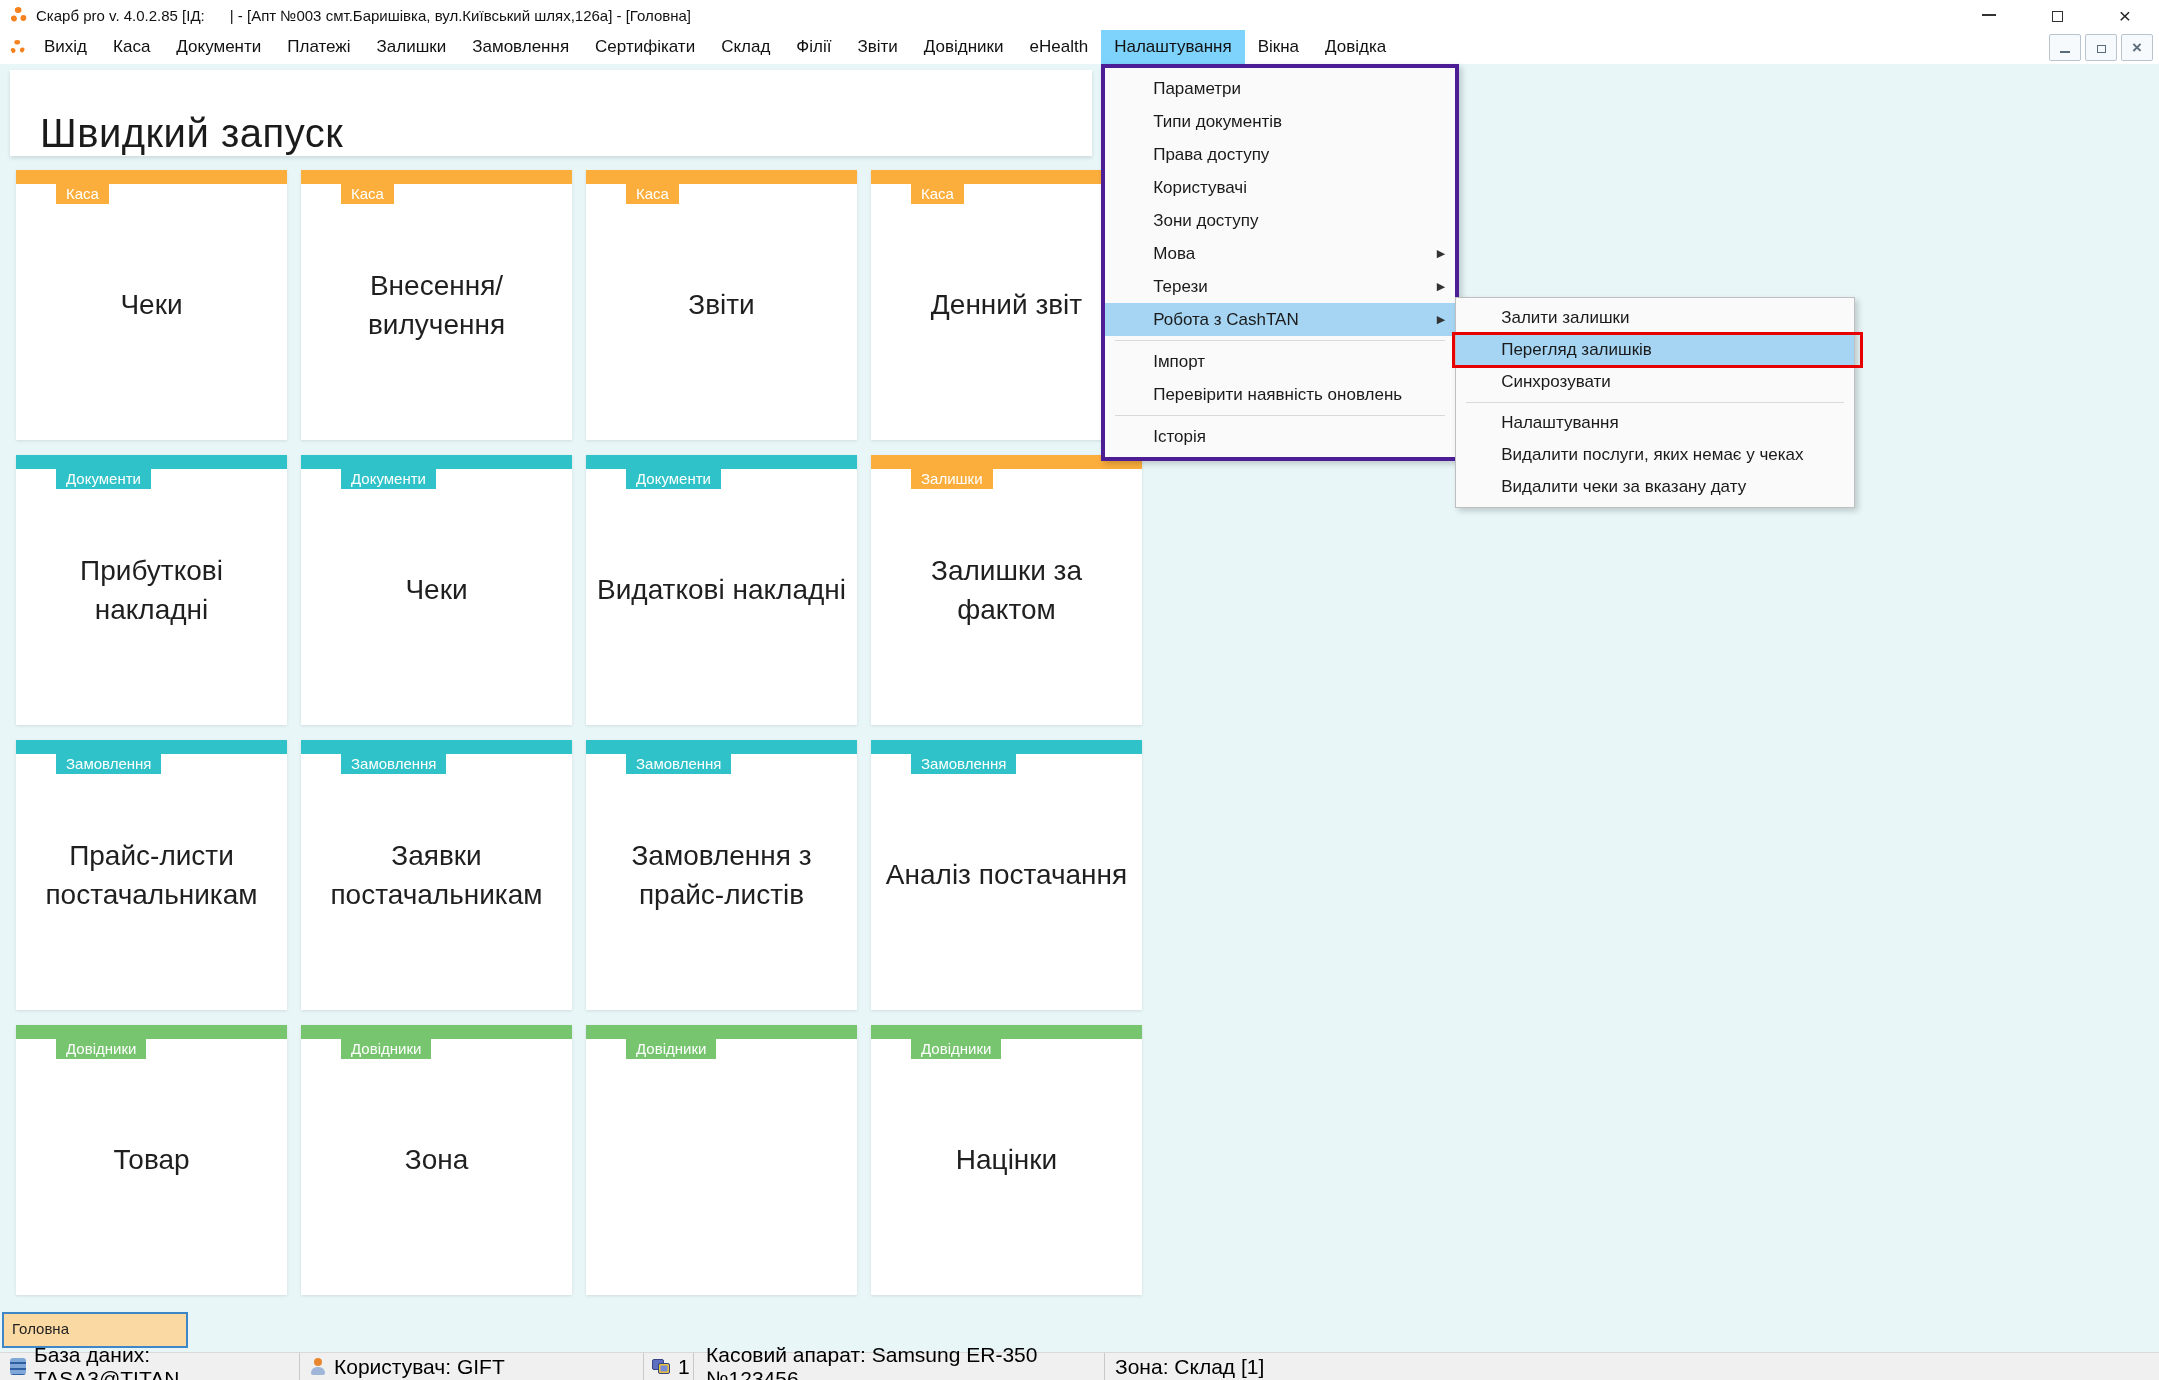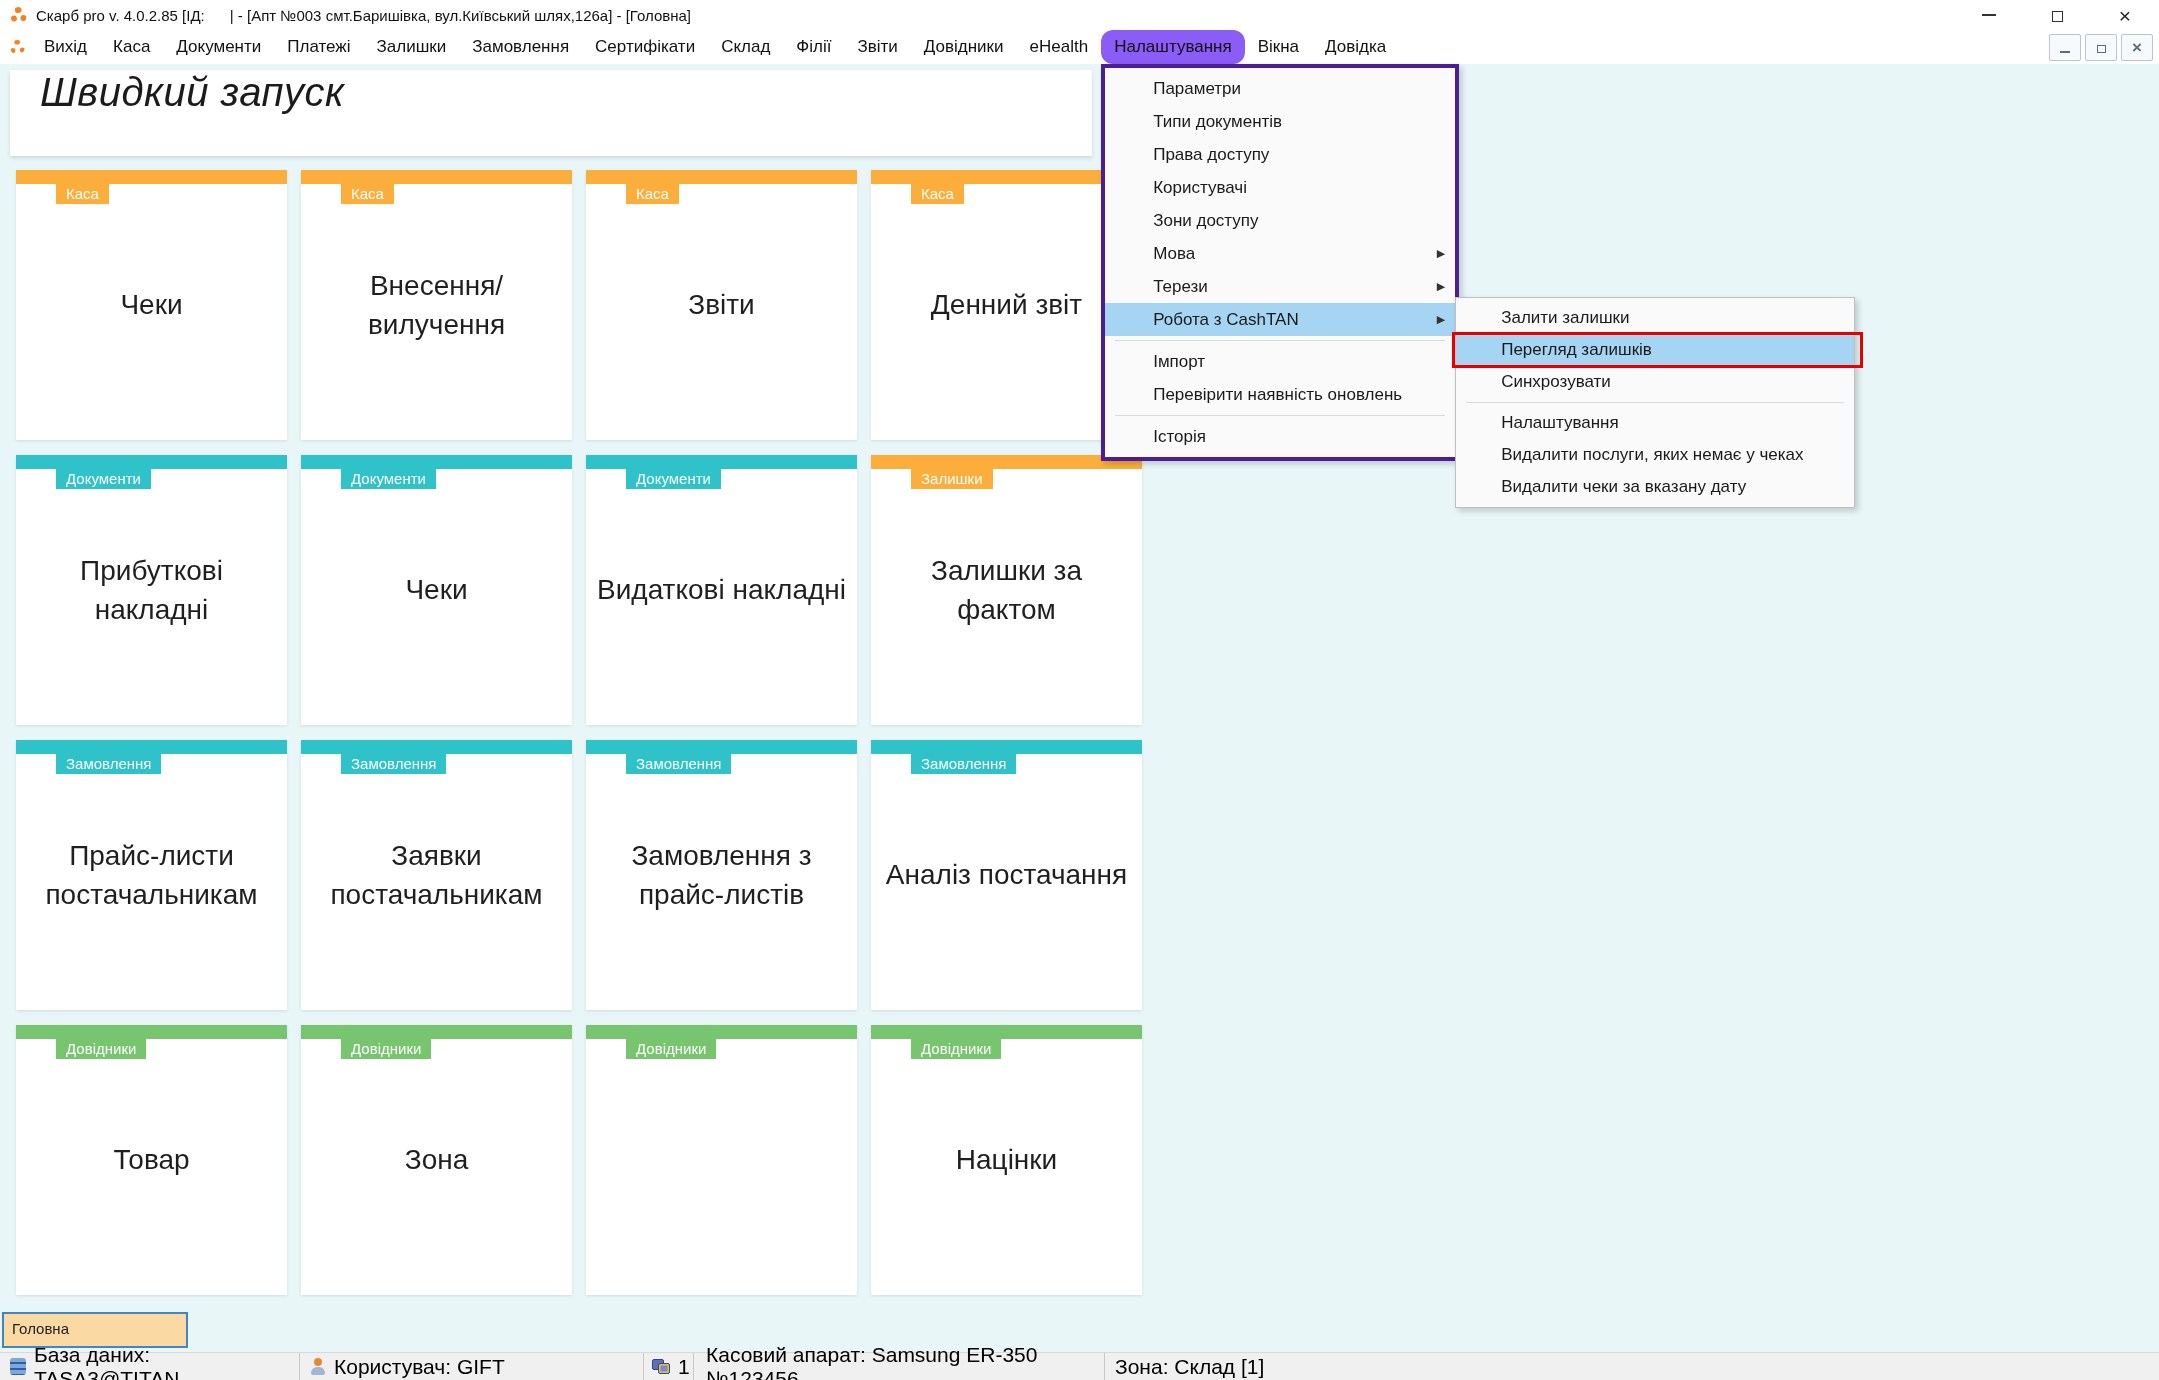--- a/index.html
+++ b/index.html
@@ -36,21 +36,21 @@
   .arrow{position:absolute;right:10px;top:0;height:100%;display:flex;align-items:center;font-size:11px;color:#333;}
   .dd-sep{height:1px;background:#DADADA;margin:4px 10px;}
 
   
   .submenu{position:absolute;left:100%;top:-6px;width:398px;background:#FAFAFA;border:1px solid #BFBFBF;box-shadow:3px 3px 6px rgba(0,0,0,.18);padding:4px 0;z-index:70;}
   .sm-item{position:relative;height:32px;line-height:32px;padding-left:45px;font-size:17px;color:#1a1a1a;white-space:nowrap;cursor:default;}
   .sm-item.red-outline::after{content:"";position:absolute;left:-4px;right:-9px;top:-2px;bottom:-2px;border:3px solid var(--red,#E60000);pointer-events:none;}
 
   
   .content{position:absolute;left:0;top:64px;width:100%;height:1288px;background:var(--bg,#E8F6F8);}
-  .header-band{position:absolute;left:10px;top:6px;width:1082px;height:86px;background:#fff;box-shadow:0 2px 4px rgba(0,0,0,.12);display:flex;align-items:flex-start;font-style:italic;}
+  .header-band{position:absolute;left:10px;top:6px;width:1082px;height:86px;background:#fff;box-shadow:0 2px 4px rgba(0,0,0,.12);display:flex;align-items:flex-end;}
   .header-band h1{margin:0 0 0 30px;font-size:40px;font-weight:400;color:#1b1b1b;letter-spacing:.5px;}
 
   .tiles{position:absolute;left:16px;top:106px;display:grid;grid-template-columns:repeat(4,271px);grid-auto-rows:270px;gap:15px 14px;}
   .tile{position:relative;background:#fff;box-shadow:0 1px 3px rgba(0,0,0,.10);display:flex;align-items:center;justify-content:center;cursor:pointer;}
   .strip{position:absolute;left:0;top:0;right:0;height:14px;}
   .tag{position:absolute;left:40px;top:14px;height:20px;line-height:20px;padding:0 10px;font-size:15px;color:#fff;white-space:nowrap;}
   .tile-label{font-size:28px;color:#1f1f1f;text-align:center;line-height:1.4;padding:0 8px;overflow-wrap:break-word;word-break:break-word;max-width:100%;}
 
   
   .tab{position:absolute;left:2px;top:1248px;width:186px;height:36px;background:var(--tabfill,#FBD9A2);border:2px solid var(--tabborder,#3E86C6);box-sizing:border-box;font-size:15px;color:#222;padding:6px 8px;cursor:pointer;}
@@ -123,21 +123,21 @@
       <div class="mi">
           <span>Звіти</span>
         </div>
       <div class="mi">
           <span>Довідники</span>
         </div>
       <div class="mi">
           <span>eHealth</span>
         </div>
 
-      <div class="mi active" style="background-color: #8b5cf6; border-radius: 12px;">
+      <div class="mi active" style="background-color: #7dd3fc;">
         <span>Налаштування</span>
 
         <div class="dropdown">
           <div class="dd-item"><span>Параметри</span></div>
           <div class="dd-item"><span>Типи документів</span></div>
           <div class="dd-item"><span>Права доступу</span></div>
           <div class="dd-item"><span>Користувачі</span></div>
           <div class="dd-item"><span>Зони доступу</span></div>
           <div class="dd-item"><span>Мова</span><span class="arrow">▶</span></div>
           <div class="dd-item"><span>Терези</span><span class="arrow">▶</span></div>

